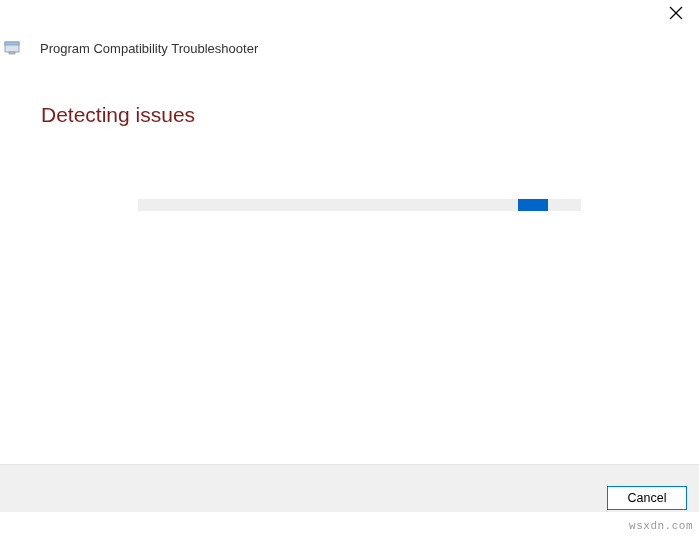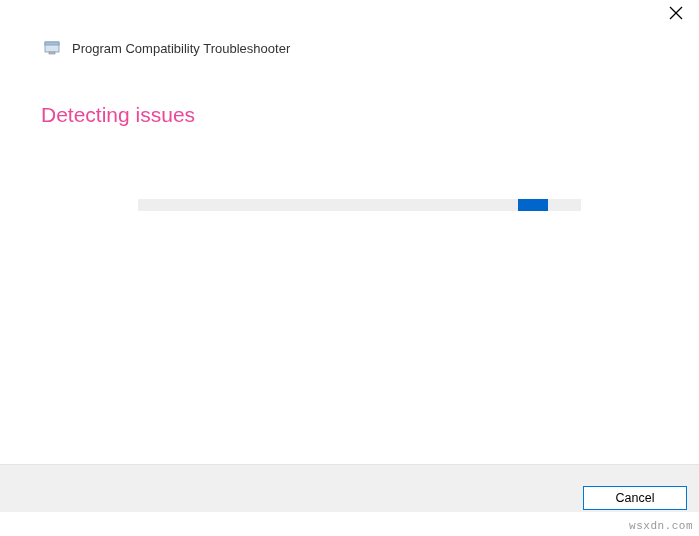--- a/index.html
+++ b/index.html
@@ -29,22 +29,21 @@
     .close-btn svg {
       width: 14px;
       height: 14px;
     }
     .header-row {
       position: absolute;
       top: 40px;
       left: 4px;
       display: flex;
       align-items: center;
-      gap: 12px;
-      margin-left: 40px;
+      gap: 20px;
     }
     .app-icon {
       width: 16px;
       height: 16px;
       display: flex;
       align-items: center;
       justify-content: center;
     }
     .app-icon svg {
       width: 16px;
@@ -53,21 +52,21 @@
     .window-title {
       font-size: 13px;
       color: #333333;
     }
     .heading {
       position: absolute;
       top: 103px;
       left: 41px;
       font-size: 21px;
       font-weight: 400;
-      color: #ec4899;
+      color: #7f1d1d;
     }
     .progress-track {
       position: absolute;
       top: 199px;
       left: 138px;
       width: 443px;
       height: 12px;
       background: #eeeeee;
     }
     .progress-chunk {
@@ -84,21 +83,21 @@
       right: 0;
       bottom: 24px;
       top: 464px;
       background: #f0f0f0;
       border-top: 1px solid #e5e5e5;
     }
     .cancel-btn {
       position: absolute;
       right: 12px;
       bottom: 26px;
-      width: 104px;
+      width: 80px;
       height: 24px;
       background: #ffffff;
       border: 1.5px solid #0078d7;
       font-size: 12.5px;
       font-family: inherit;
       cursor: pointer;
       display: flex;
       align-items: center;
       justify-content: center;
       color: #000000;

